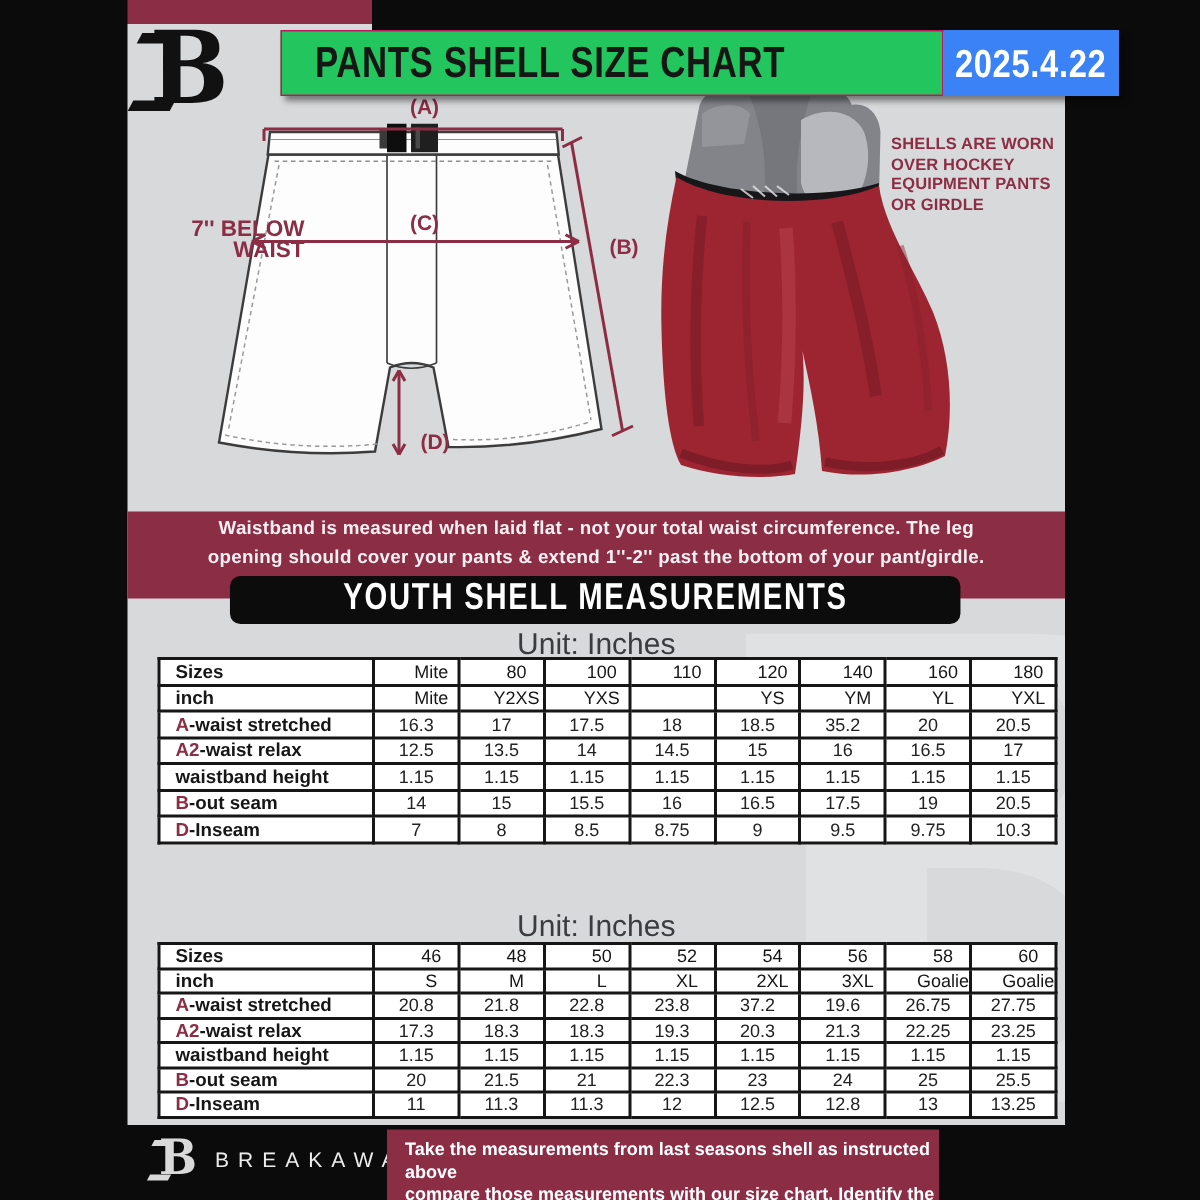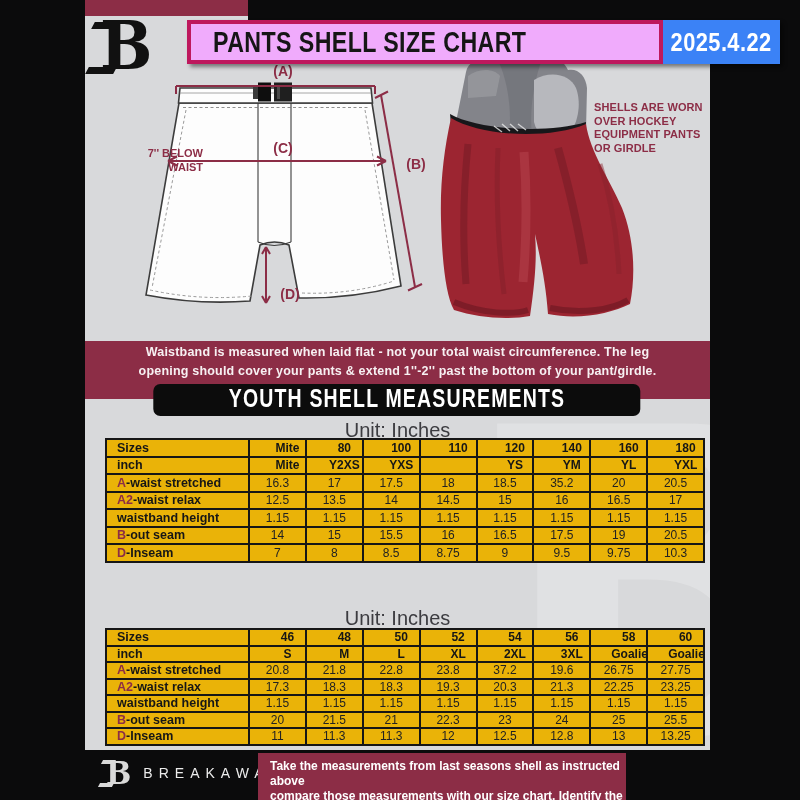--- a/index.html
+++ b/index.html
@@ -10,21 +10,21 @@
   .content{position:absolute;left:85px;top:16px;width:625px;height:734px;
            background:#d8d9db;overflow:hidden;}
   .watermark{position:absolute;left:392px;top:370px;font-family:"DejaVu Serif",serif;
              font-weight:bold;font-size:430px;line-height:400px;color:#ffffff;opacity:.22;}
 
   
   .accent-top{position:absolute;left:85px;top:0;width:163px;height:16px;background:#8c2d46;z-index:3;}
   .header-black{position:absolute;left:248px;top:0;width:462px;height:21px;background:#0b0b0c;z-index:3;}
   .title-strip{position:absolute;left:187px;top:20px;height:44px;display:flex;z-index:4;
                box-shadow:3px 3px 4px rgba(0,0,0,.45);}
-  .title-white{width:476px;background:#f0abfc;border:4px solid #be185d;box-sizing:border-box;
+  .title-white{width:442px;background:#22c55e;border:1px solid #be185d;box-sizing:border-box;
                display:flex;align-items:center;padding-left:22px;}
   .title-white span{font-size:29px;font-weight:bold;color:#161616;letter-spacing:.5px;
                transform:scaleX(.8);transform-origin:left center;white-space:nowrap;}
   .title-date{width:117px;background:#3b82f6;display:flex;align-items:center;justify-content:center;}
   .title-date span{font-size:26px;font-weight:bold;color:#fff;letter-spacing:.5px;
                transform:scaleX(.84);white-space:nowrap;}
 
   
   .mono{position:relative;font-family:"DejaVu Serif",serif;font-weight:bold;color:#111;}
   .mono .b{display:block;font-size:62px;line-height:60px;transform:scaleY(1.08);}
@@ -35,51 +35,51 @@
   .mono.small{color:#d9d9d9;}
   .mono.small .b{font-size:30px;line-height:30px;}
   .mono.small .bar{background:#d9d9d9;height:4px;width:13px;left:-4px;top:2px;}
   .mono.small .hook{background:#d9d9d9;height:4px;width:14px;left:-7px;bottom:1px;}
 
   
   .diagram-svg{position:absolute;left:88px;top:58px;z-index:2;}
   .mlabel{position:absolute;z-index:3;color:#8c2d46;font-weight:bold;font-size:14px;
           width:40px;text-align:center;}
   .below-waist{position:absolute;left:103px;top:146px;width:100px;text-align:right;
-          font-size:11px;font-weight:bold;color:#8c2d46;line-height:14px;z-index:3;}
+          font-size:15px;font-weight:bold;color:#8c2d46;line-height:14px;z-index:3;}
   .pants-svg{position:absolute;left:438px;top:52px;z-index:2;}
-  .shell-note{position:absolute;left:594px;top:101px;width:126px;font-size:11px;
+  .shell-note{position:absolute;left:594px;top:90px;width:126px;font-size:11px;
           font-weight:bold;color:#8c2d46;line-height:13.5px;z-index:3;letter-spacing:.1px;}
 
   
   .banner{position:absolute;left:85px;top:322px;width:625px;height:58px;background:#8c2d46;
           color:#f7f0f2;text-align:center;font-size:12.5px;font-weight:bold;
           line-height:18.5px;padding-top:2px;box-sizing:border-box;z-index:2;letter-spacing:.2px;margin-top:19px;}
 
   
   .section-title{position:absolute;left:397px;transform:translateX(-50%);height:32px;
           background:#0c0c0c;border-radius:7px;display:flex;align-items:flex-start;
           padding:0 28px;z-index:3;}
   .section-title span{color:#fff;font-size:25px;font-weight:bold;letter-spacing:1.5px;
           transform:scaleX(.78);white-space:nowrap;}
   .st-youth{top:384px;} .st-adult{top:567px;}
   .unit{position:absolute;left:85px;width:625px;text-align:center;font-size:20px;
           color:#3c3c40;z-index:2;}
   .unit-youth{top:419px;} .unit-adult{top:607px;}
 
   
   table.size-table{position:absolute;left:105px;width:600px;border-collapse:collapse;
-          background:#eab308;table-layout:fixed;z-index:2;}
+          background:#ffffff;table-layout:fixed;z-index:2;}
   .t-youth{top:438px;} .t-adult{top:628px;}
   table.size-table td{border:2px solid #161616;text-align:center;font-size:12px;
           color:#222;padding:0;overflow:hidden;white-space:nowrap;}
   .t-youth td{height:15.5px;} .t-adult td{height:14.5px;}
   table.size-table td.lbl{text-align:left;padding-left:10px;font-weight:bold;
           font-size:12.5px;color:#161616;width:131px;}
-  table.size-table td.hdr{font-weight:bold;color:#161616;padding-left:20px;}
+  table.size-table td.hdr{font-weight:normal;color:#161616;padding-left:20px;}
   .pfx{color:#8c2d46;}
 
   
   .footer{position:absolute;left:0;top:750px;width:800px;height:50px;background:#0b0b0c;z-index:4;}
   .footer-brand{position:absolute;left:106px;top:8px;display:flex;align-items:center;gap:12px;}
   .wordmark{font-size:14px;color:#ececec;letter-spacing:6px;font-weight:normal;}
   .footer-note{position:absolute;left:258px;top:3px;width:368px;height:47px;background:#8c2d46;
           color:#fff;font-size:12px;font-weight:bold;line-height:15.2px;
           padding:6px 0 0 12px;box-sizing:border-box;}
 </style>

